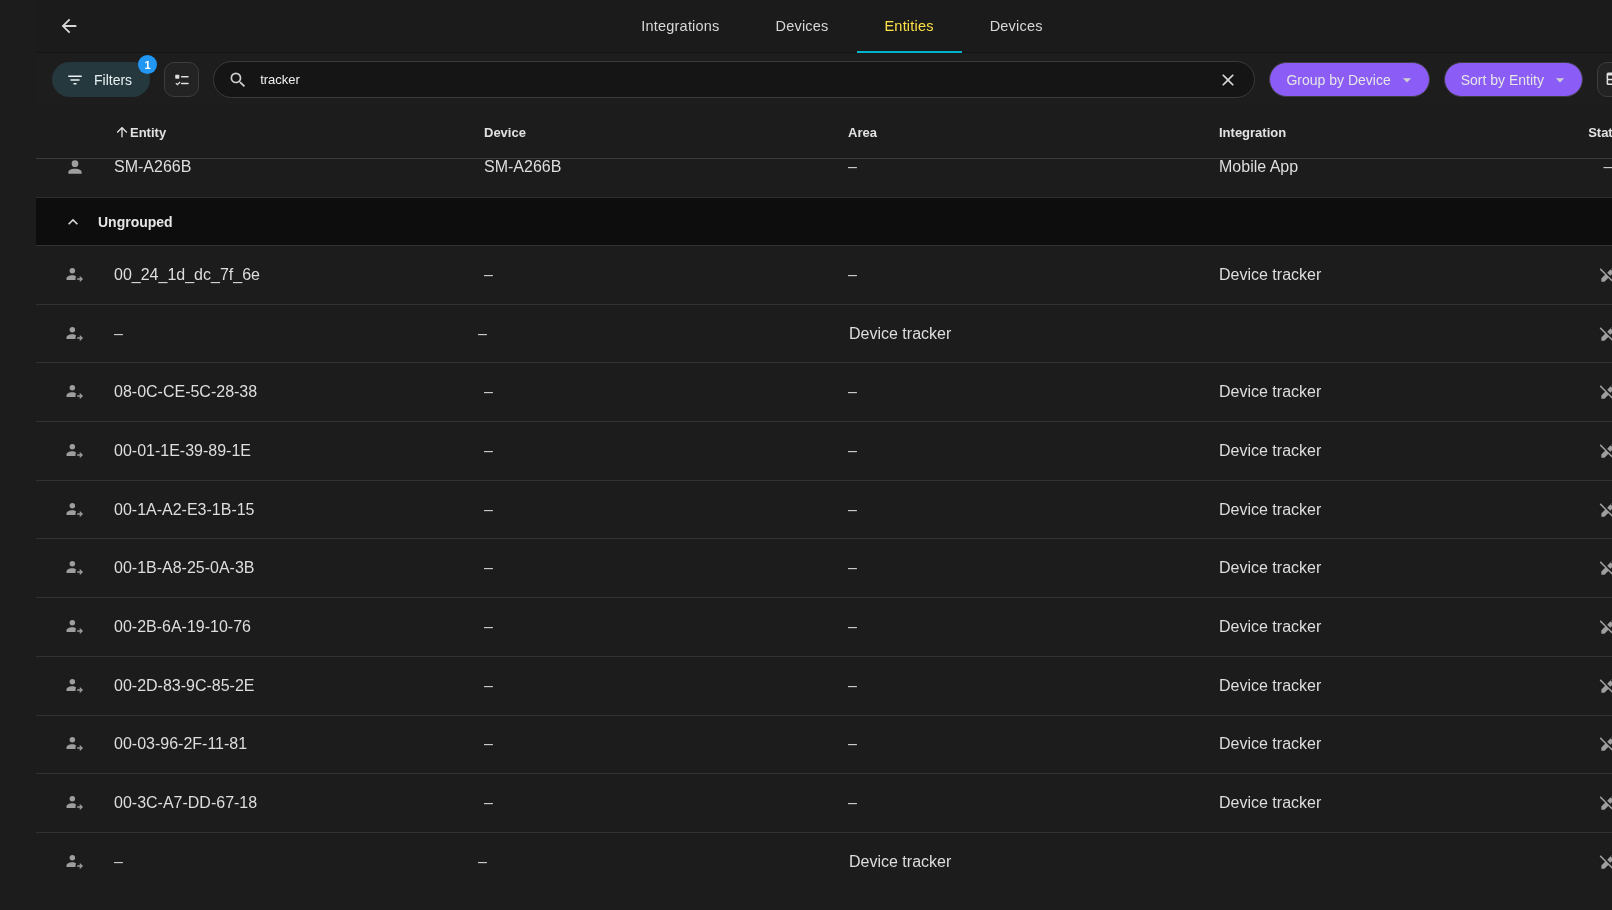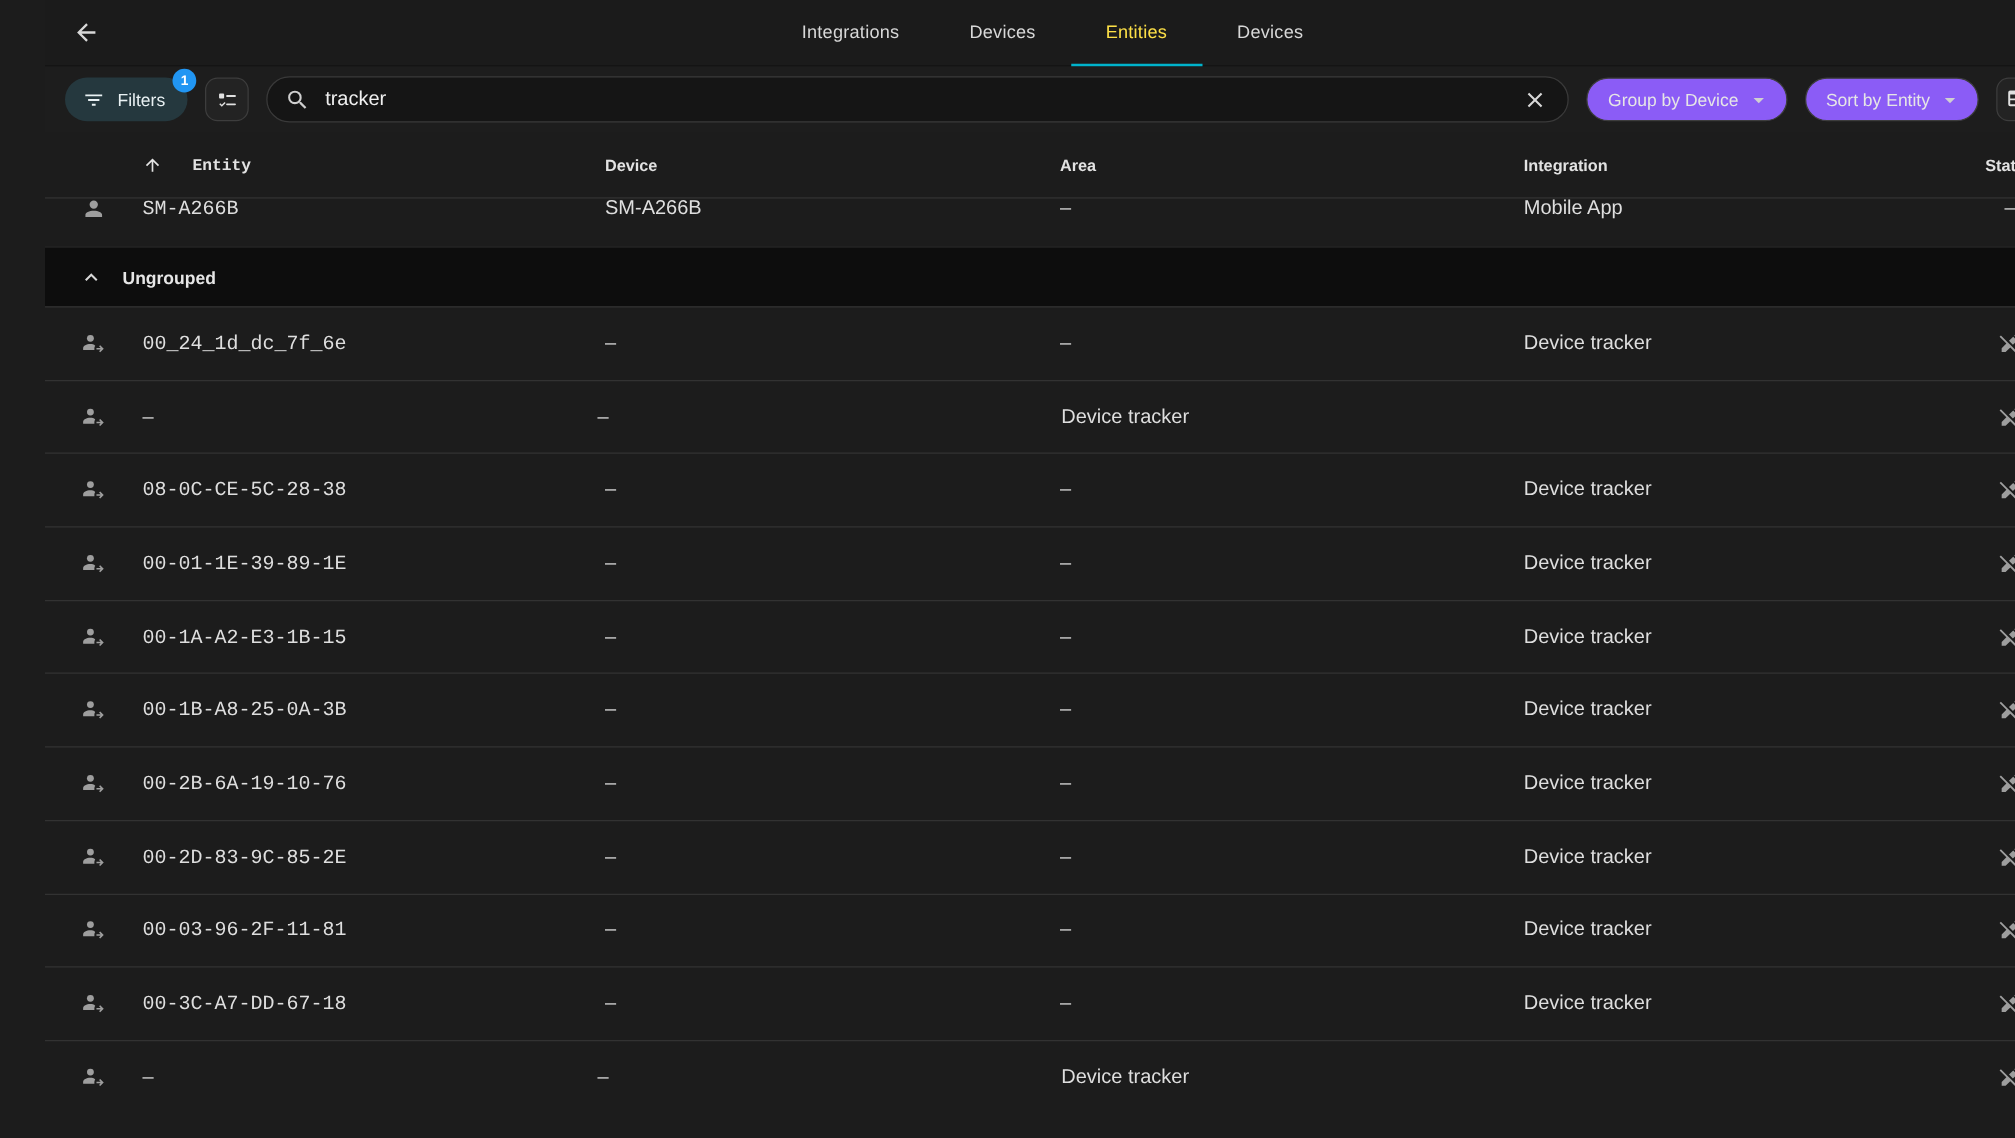--- a/index.html
+++ b/index.html
@@ -29,30 +29,30 @@
     font-family:inherit; }
   .badge { position:absolute; top:-7px; right:-7px; width:19px; height:19px;
     border-radius:50%; background:#2196f3; color:#fff; font-size:11px; font-weight:bold;
     display:flex; align-items:center; justify-content:center; }
   .sq-btn { width:35px; height:35px; border-radius:10px; background:#232323;
     border:1px solid #3d3d3d; display:flex; align-items:center; justify-content:center;
     cursor:pointer; }
   .searchbox { flex:1; height:37px; border-radius:19px; background:#151515;
     border:1px solid #3a3a3a; display:flex; align-items:center; padding:0 14px; gap:12px; }
   .searchbox input { flex:1; background:transparent; border:none; outline:none;
-    color:#f0f0f0; font-size:16px; font-family:inherit; }
+    color:#f0f0f0; font-size:13px; font-family:inherit; }
   .pill-btn { height:35px; border-radius:18px; background:#8b5cf6; border:1px solid #3d3d3d;
     color:#e6e6e6; font-size:14px; display:flex; align-items:center; gap:6px;
     padding:0 12px 0 16px; cursor:pointer; font-family:inherit; white-space:nowrap; }
 
   
   .thead { height:53px; display:flex; align-items:center; border-bottom:1px solid #3a3a3a;
     background:#1c1c1c; font-size:13px; font-weight:bold; color:#e2e2e2; }
   .col-icon { width:78px; flex:none; display:flex; align-items:center; justify-content:center; }
-  .col-entity { width:370px; flex:none; display:flex; align-items:center; gap:24px;font-family:Liberation Mono, monospace; }
+  .col-entity { width:370px; flex:none; display:flex; align-items:center; gap:0; }
   .col-device { width:364px; flex:none; }
   .col-area { width:371px; flex:none; }
   .col-integration { flex:1; }
   .col-status { width:80px; flex:none; display:flex; align-items:center; justify-content:center; }
 
   .trow { height:58.7px; display:flex; align-items:center; font-size:16px; color:#dedede;
     background:#1c1c1c; cursor:pointer; }
   .rows .trow { border-top:1px solid #323232; }
   .dim { color:#cfcfcf; }
 

